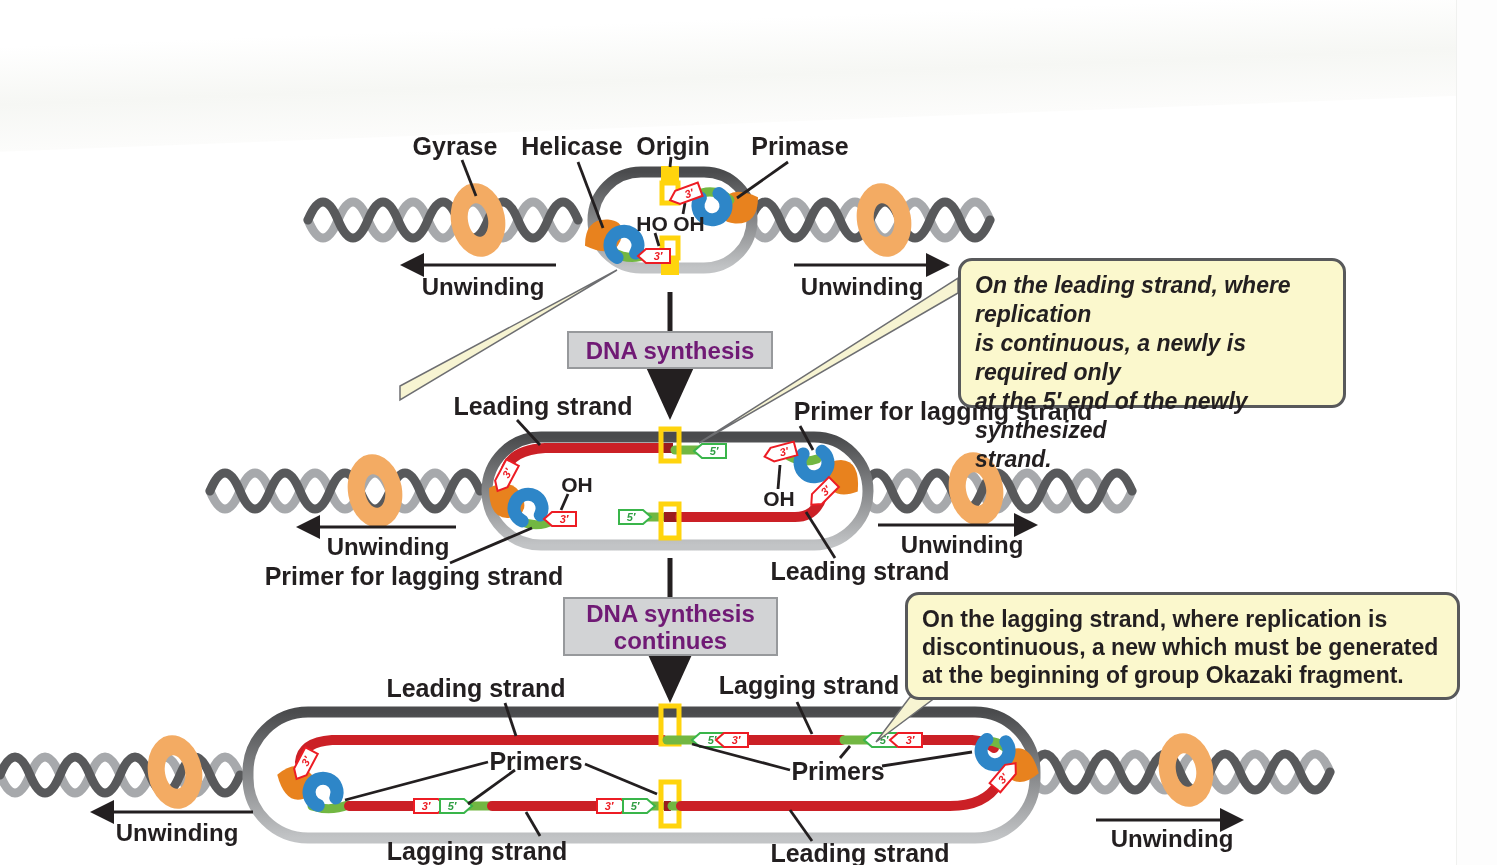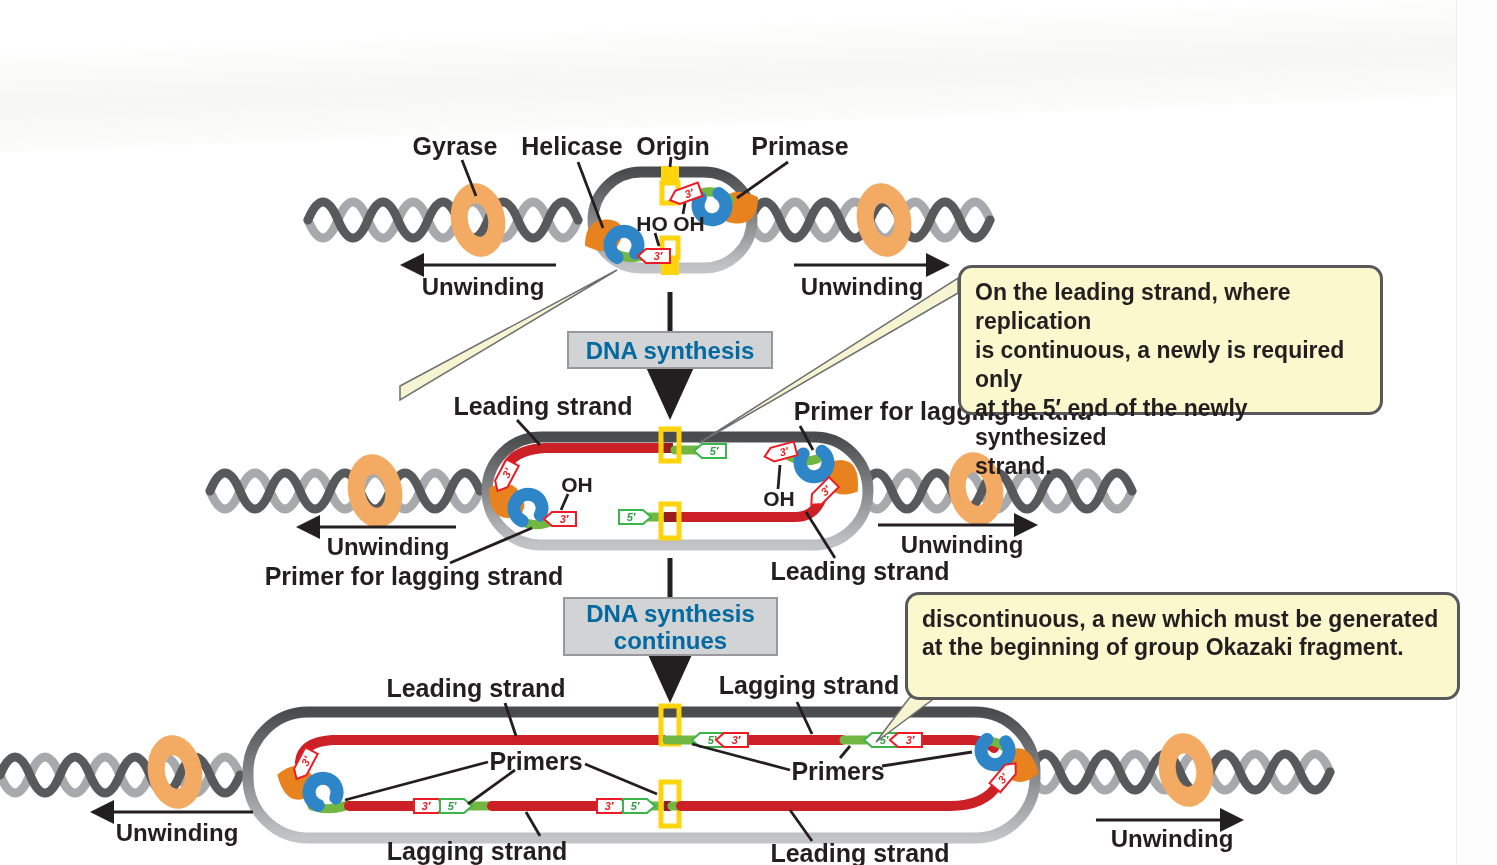--- a/index.html
+++ b/index.html
@@ -6,21 +6,21 @@
   .stage{position:relative;width:1497px;height:865px;overflow:hidden;
          font-family:"Liberation Sans",sans-serif;background:#fff;}
   .bg-band{position:absolute;left:-20px;top:18px;width:1540px;height:105px;
            background:linear-gradient(180deg,#ffffff 0%,#f6f7f4 55%,#fcfcfb 100%);
            transform:rotate(-2.2deg);}
   .bg-right{position:absolute;right:0;top:0;width:40px;height:100%;
             background:#fdfdfd;border-left:1px solid #f0f1ef;}
   svg{position:absolute;left:0;top:0;}
   .callout{position:absolute;background:#fbf8cd;border:3px solid #58595b;border-radius:14px;
            color:#231f20;font-weight:700;font-size:23px;line-height:27px;padding:10px 14px;box-sizing:border-box;}
-  .procbox{position:absolute;background:#d2d3d5;border:2px solid #97999c;color:#0369a1;
+  .procbox{position:absolute;background:#d2d3d5;border:2px solid #97999c;color:#701a75;
            font-weight:700;font-size:24px;line-height:27px;text-align:center;
            display:flex;align-items:center;justify-content:center;box-sizing:border-box;}
   .lbl{font:700 25px "Liberation Sans",sans-serif;fill:#231f20;}
   .lbl24{font:700 24px "Liberation Sans",sans-serif;fill:#231f20;}
   .oh{font:700 21px "Liberation Sans",sans-serif;fill:#231f20;}
   .tagt3{font:italic 700 11px "Liberation Sans",sans-serif;fill:#ed1c24;}
   .tagt5{font:italic 700 11px "Liberation Sans",sans-serif;fill:#2f9e43;}
   .tag3{fill:#fff;stroke:#ed1c24;stroke-width:2;}
   .tag5{fill:#fff;stroke:#39b54a;stroke-width:2;}
   .strandL{stroke:#a7a9ac;stroke-width:9;fill:none;stroke-linecap:round;}
@@ -327,23 +327,24 @@
   </svg>
 
   <div class="procbox" style="left:567px;top:331px;width:206px;height:38px;">
     <span>DNA synthesis</span>
   </div>
   <div class="procbox" style="left:563px;top:597px;width:215px;height:59px;flex-direction:column;">
     <span>DNA synthesis</span>
     <span>continues</span>
   </div>
 
-  <div class="callout" style="left:958px;top:265px;width:425px;height:150px;line-height:29px;">
+  <div class="callout" style="left:958px;top:258px;width:388px;height:150px;line-height:29px;font-style:italic;">
     <div>On the leading strand, where replication</div>
     <div>is continuous, a newly is required only</div>
     <div>at the 5′ end of the newly synthesized</div>
     <div>strand.</div>
   </div>
   <div class="callout" style="left:905px;top:592px;width:555px;height:108px;line-height:28px;">
+    <div>On the lagging strand, where replication is</div>
     <div>discontinuous, a new which must be generated</div>
     <div>at the beginning of group Okazaki fragment.</div>
   </div>
 </div>
 
 </body></html>

